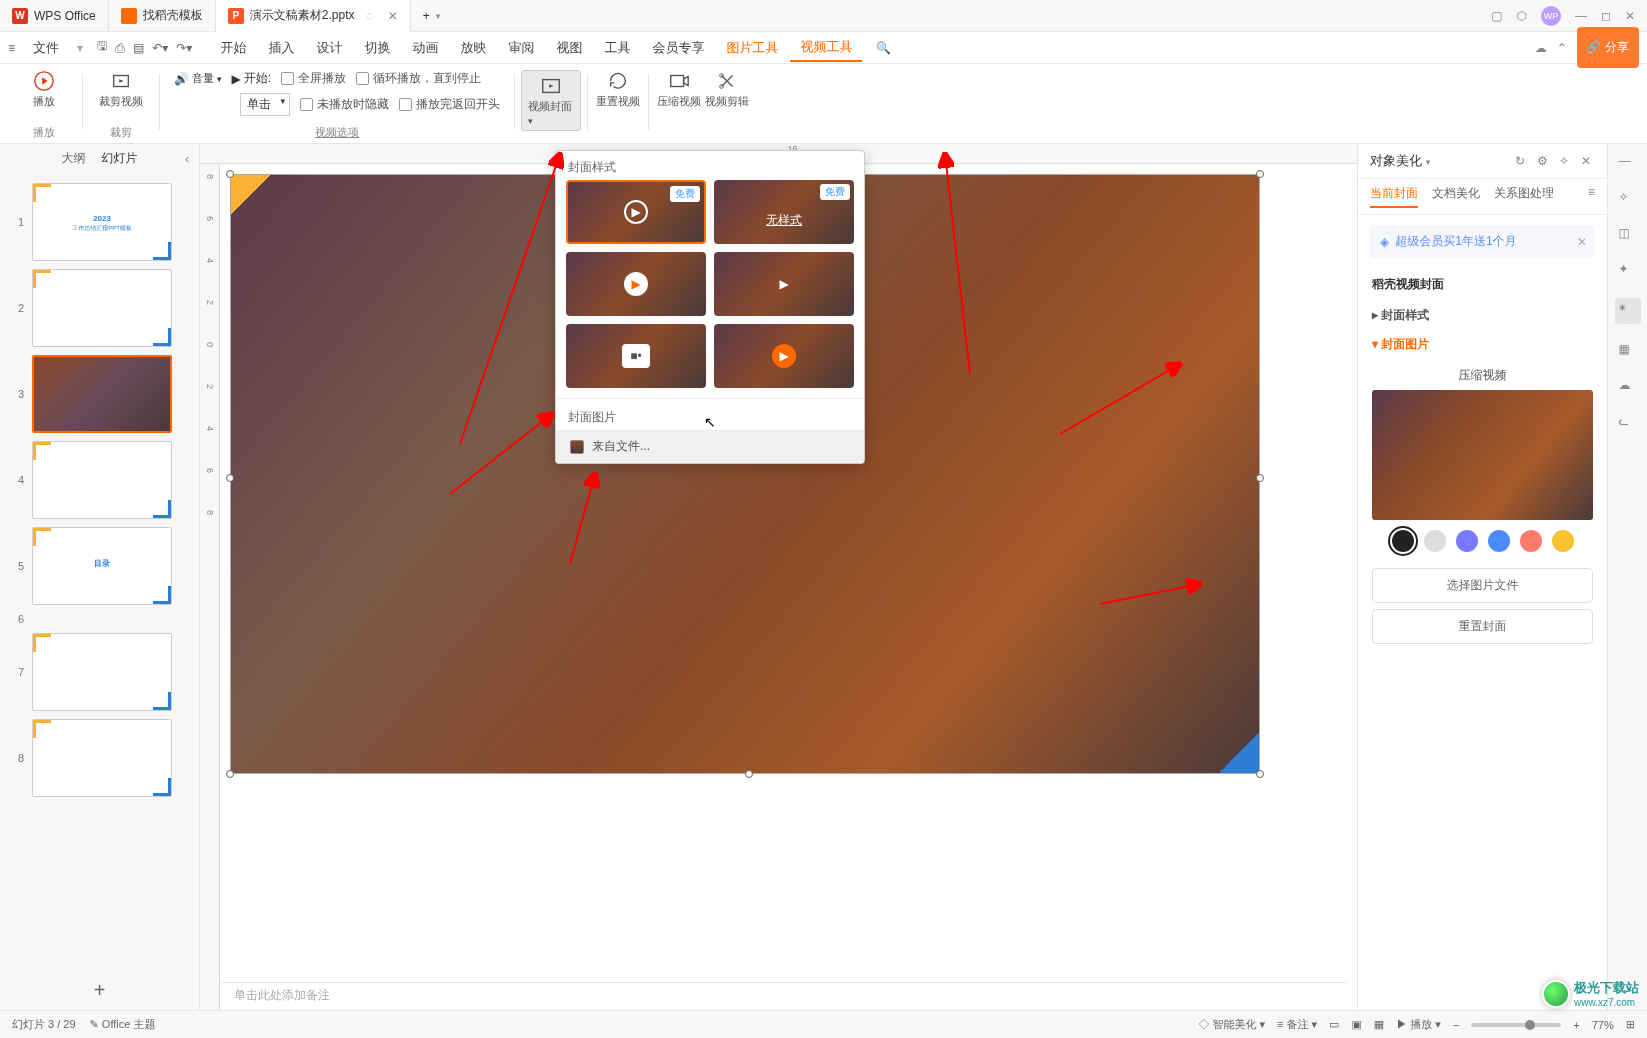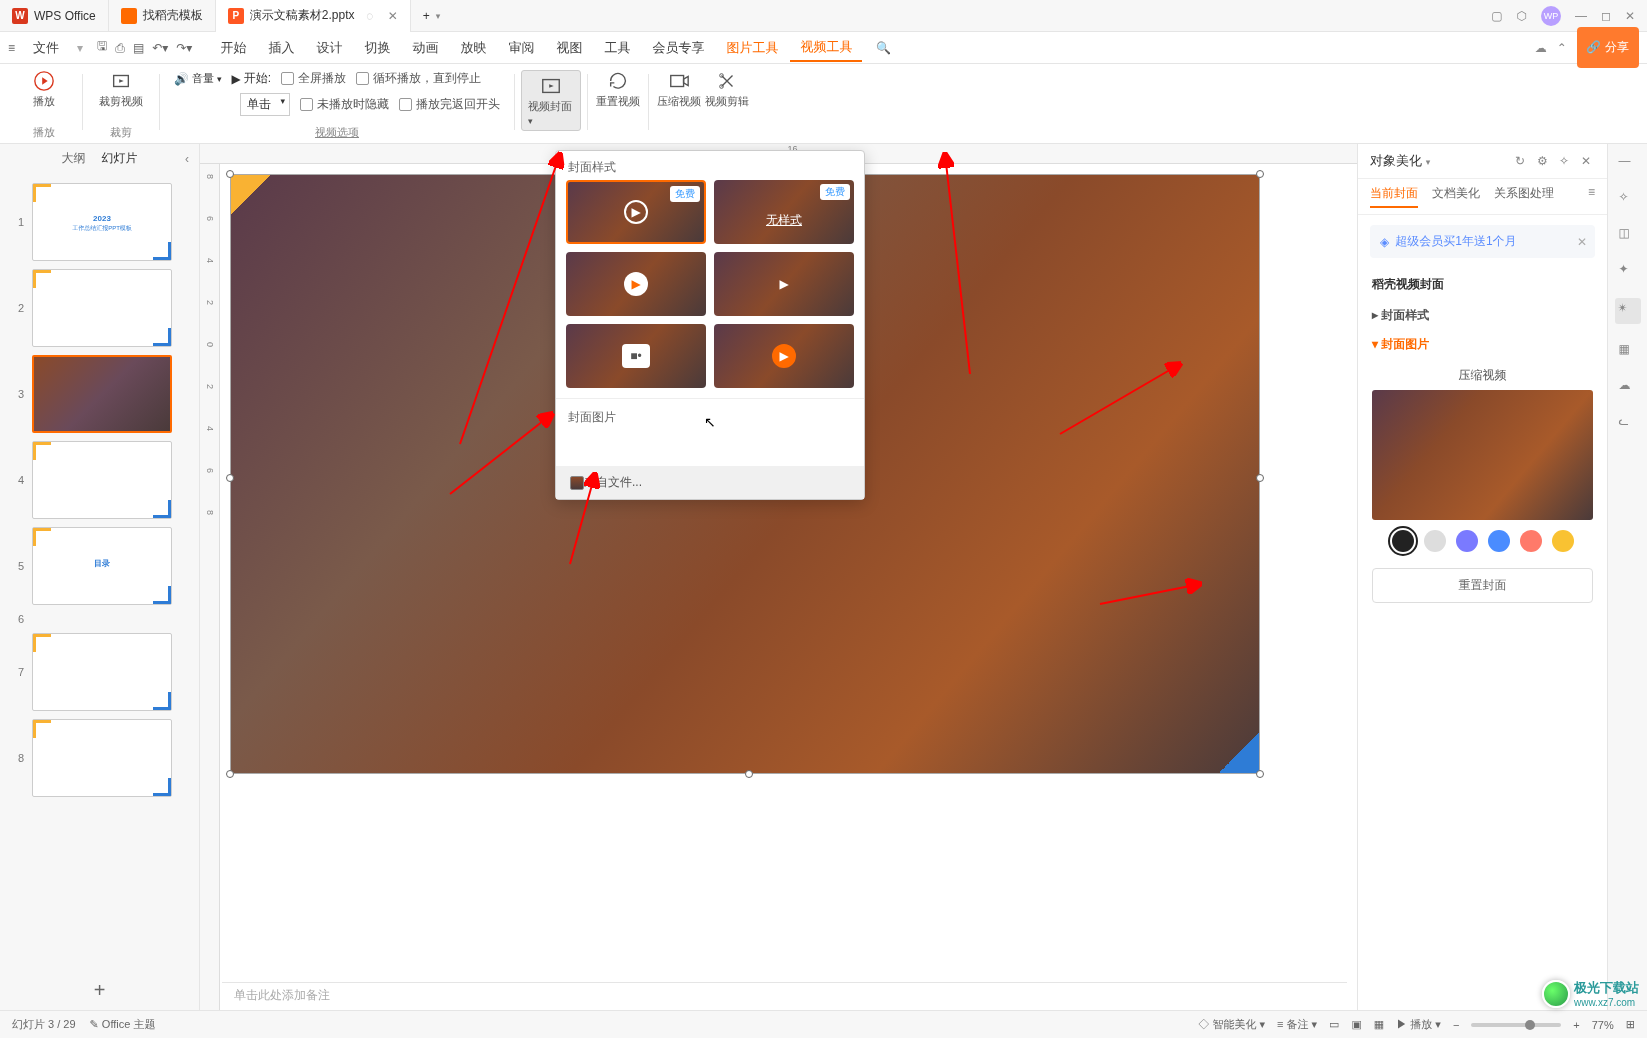--- a/index.html
+++ b/index.html
@@ -70,21 +70,21 @@
 
 .popup{position:absolute;left:582px;top:150px;width:310px;background:#fff;border:1px solid #ccc;border-radius:4px;box-shadow:0 4px 16px rgba(0,0,0,.2);z-index:50;}
 .popup-sec-title{font-size:12px;color:#666;padding:8px 12px 4px;}
 .style-grid{display:grid;grid-template-columns:1fr 1fr;gap:8px;padding:0 10px 8px;}
 .style-item{height:64px;background:linear-gradient(130deg,#5a3a4a,#8a4a2a,#4a3a3a);border-radius:4px;position:relative;display:flex;align-items:center;justify-content:center;cursor:pointer;}
 .style-item.sel-s{border:2px solid #ff6a00;}
 .style-badge{position:absolute;top:4px;right:4px;background:#fff;color:#3a9cff;font-size:10px;padding:1px 5px;border-radius:3px;}
 .style-label{color:#fff;font-size:12px;margin-top:16px;text-decoration:underline;}
 .play-circ{width:24px;height:24px;border:2px solid #fff;border-radius:50%;display:flex;align-items:center;justify-content:center;color:#fff;}
 .play-circ.orange{background:#ff6a00;border-color:#ff6a00;}
-.popup-row{padding:8px 14px;font-size:12px;color:#555;cursor:pointer;display:flex;align-items:center;gap:0;margin-top:36px;}
+.popup-row{padding:8px 14px;font-size:12px;color:#555;cursor:pointer;display:flex;align-items:center;gap:8px;}
 .popup-row:hover,.popup-row.hov{background:#f0f0f0;}
 .popup-divider{height:1px;background:#eee;margin:2px 0;}
 .file-icn{width:14px;height:14px;border:1px solid #888;border-radius:2px;background:linear-gradient(#8a4a2a,#4a3a3a);}
 .cursor-ptr{position:absolute;left:754px;top:460px;font-size:14px;color:#000;z-index:60;}
 
 
 .right-pane{width:250px;background:#fff;border-left:1px solid #e5e5e5;display:flex;flex-direction:column;}
 .rp-header{display:flex;align-items:center;padding:8px 12px;gap:8px;border-bottom:1px solid #eee;}
 .rp-title{font-size:13px;flex:1;}
 .rp-icn{width:14px;height:14px;color:#888;}
@@ -473,20 +473,21 @@
       <div class="rp-sub">压缩视频</div>
       <div class="rp-img"></div>
       <div class="color-row">
         <span class="color-dot cd-black"></span>
         <span class="color-dot cd-grey"></span>
         <span class="color-dot cd-purple"></span>
         <span class="color-dot cd-blue"></span>
         <span class="color-dot cd-coral"></span>
         <span class="color-dot cd-yellow"></span>
       </div>
+      <div class="rp-btn">选择图片文件</div>
       <div class="rp-btn">重置封面</div>
     </div>
   </div>
 
   <div class="side-rail">
     <span class="rail-icn">—</span>
     <span class="rail-icn">✧</span>
     <span class="rail-icn">◫</span>
     <span class="rail-icn">✦</span>
     <span class="rail-icn act">✴</span>

